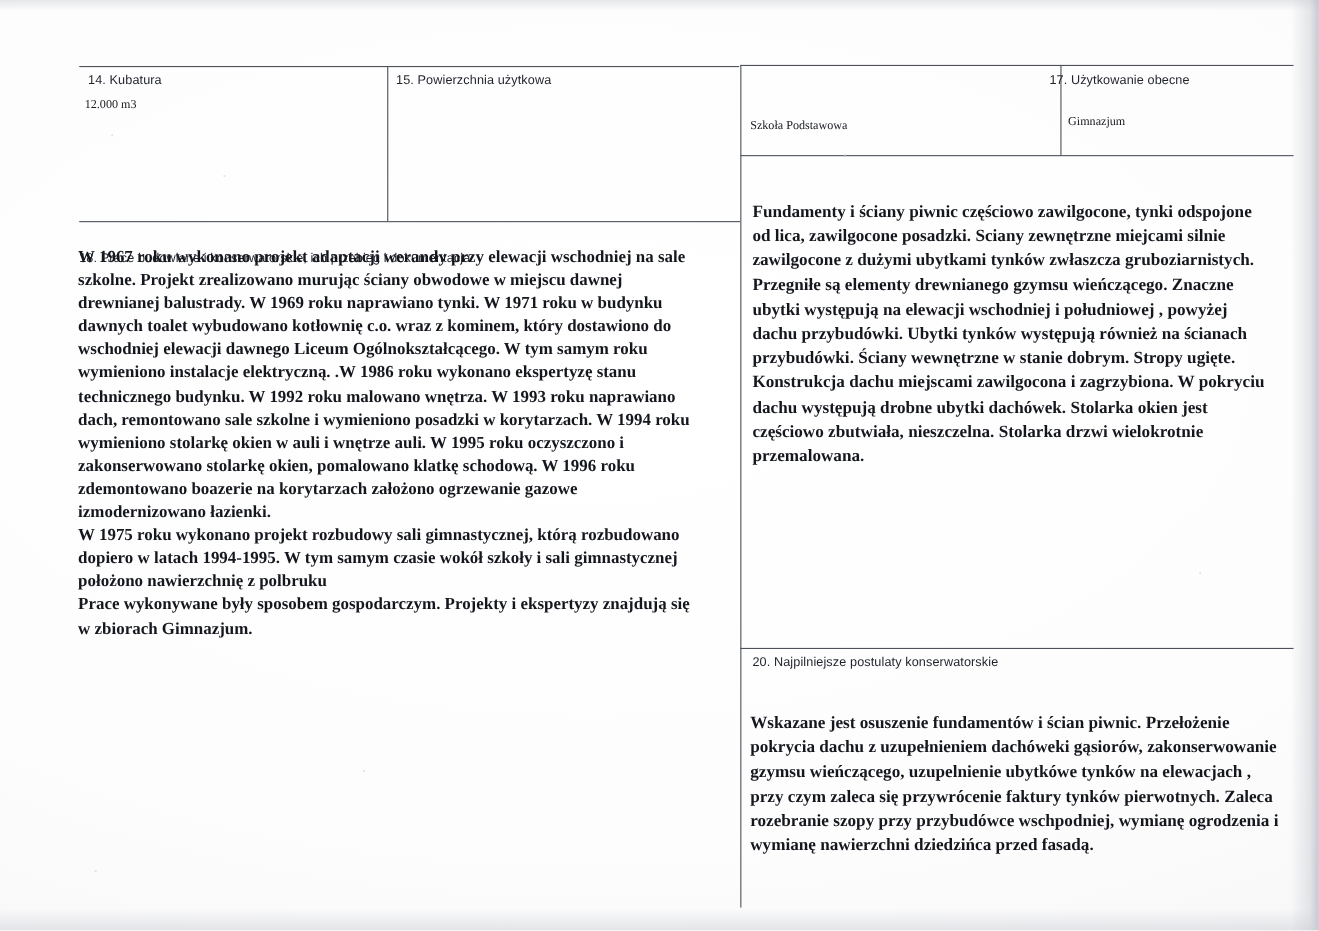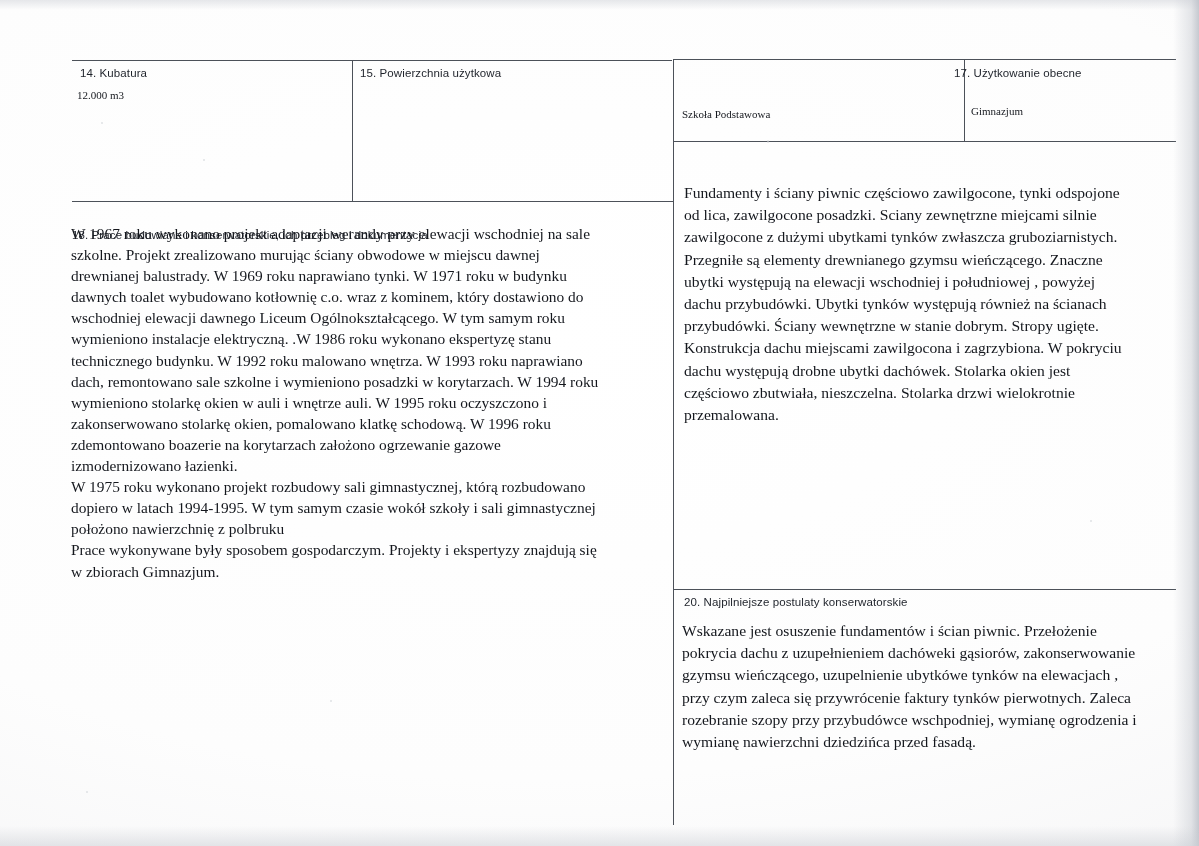--- a/index.html
+++ b/index.html
@@ -72,20 +72,21 @@
     color: #15181e;
   }
   .body-text {
     position: absolute;
     font-family: "Liberation Serif", "DejaVu Serif", serif;
     font-size: 15.4px;
     line-height: 21.1px;
     color: #14171d;
     text-align: left;
     white-space: pre-line;
+    font-weight: bold;
   }
   .body-text.right-col {
     font-size: 15.6px;
     line-height: 22.2px;
   }
 
   
   .speck {
     position: absolute;
     background: #c9ccd2;
@@ -149,21 +150,21 @@
 zakonserwowano stolarkę okien, pomalowano klatkę schodową. W 1996 roku
 zdemontowano boazerie na korytarzach założono ogrzewanie gazowe
 izmodernizowano łazienki.
 W 1975 roku wykonano projekt rozbudowy  sali gimnastycznej, którą rozbudowano
 dopiero w latach 1994-1995. W tym samym czasie wokół szkoły i sali gimnastycznej
 położono nawierzchnię z polbruku
 Prace wykonywane były sposobem gospodarczym. Projekty i ekspertyzy znajdują się
 w zbiorach Gimnazjum.</div>
 
   <div class="field-label" style="left:684px; top:595px; width:480px;">20. Najpilniejsze postulaty konserwatorskie</div>
-  <div class="body-text right-col" style="left:682px; top:620px; width:505px;">Wskazane jest osuszenie fundamentów i ścian piwnic. Przełożenie
+  <div class="body-text right-col" style="left:682px; top:647px; width:505px;">Wskazane jest osuszenie fundamentów i ścian piwnic. Przełożenie
 pokrycia dachu z uzupełnieniem dachóweki gąsiorów, zakonserwowanie
 gzymsu wieńczącego, uzupelnienie ubytkówe tynków na elewacjach ,
 przy czym zaleca się przywrócenie faktury tynków pierwotnych. Zaleca
 rozebranie szopy przy przybudówce wschpodniej, wymianę ogrodzenia i
 wymianę nawierzchni dziedzińca przed fasadą.</div>
 
   <div class="speck" style="left:101px; top:122px; width:2px; height:2px;"></div>
   <div class="speck" style="left:203px; top:159px; width:2px; height:2px;"></div>
   <div class="speck" style="left:767px; top:140px; width:2px; height:3px;"></div>
   <div class="speck" style="left:86px; top:791px; width:2px; height:2px;"></div>

